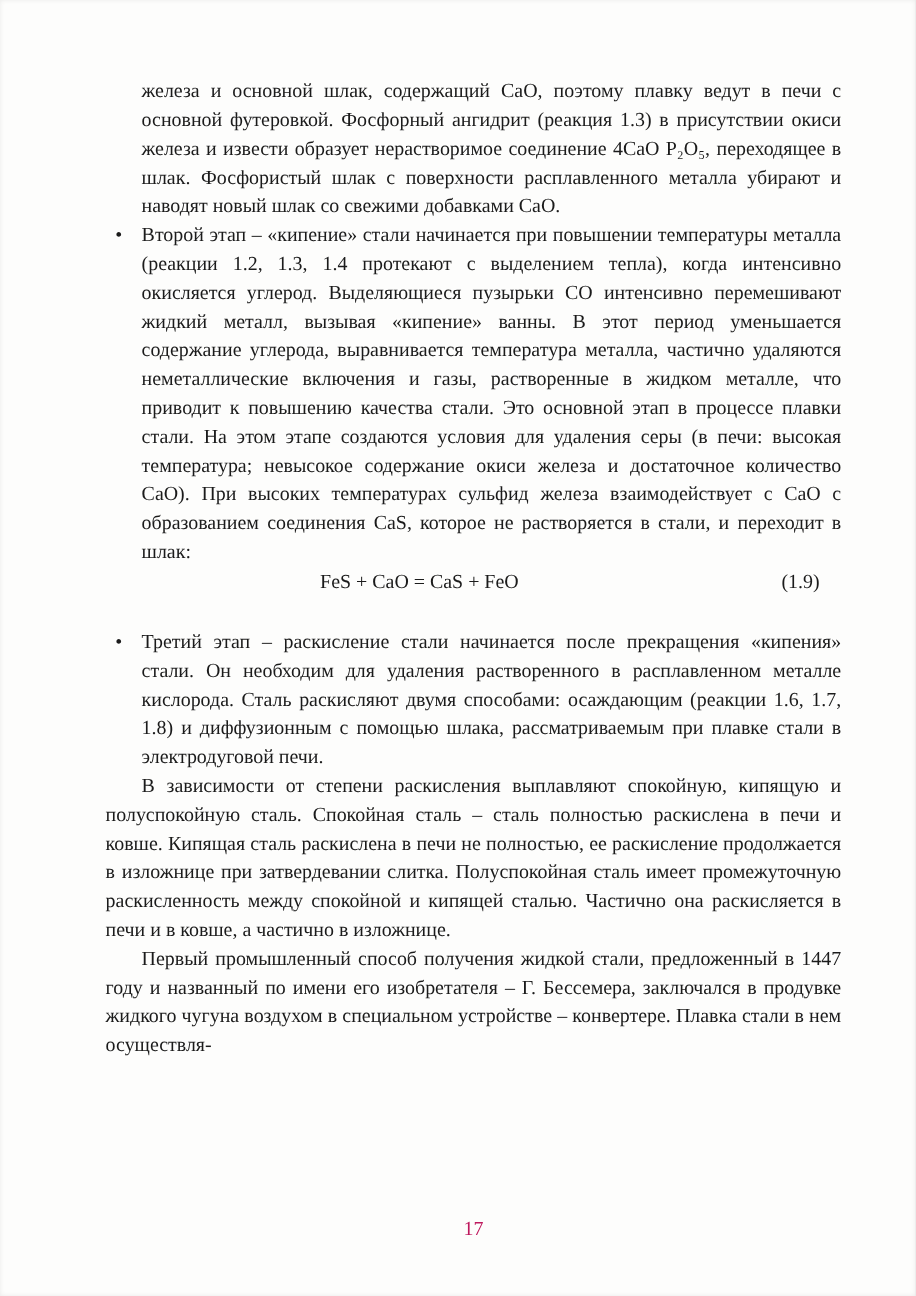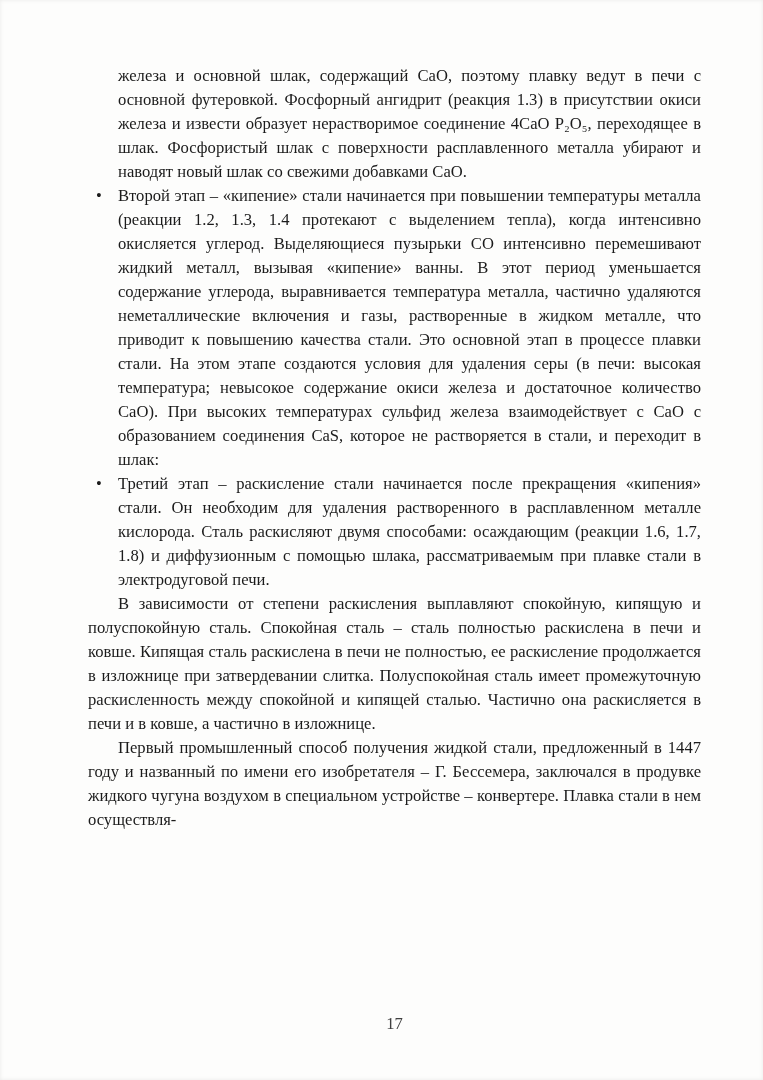--- a/index.html
+++ b/index.html
@@ -55,36 +55,40 @@
     right: 18px;
     top: 0;
   }
   .page-number {
     position: absolute;
     left: 88px;
     bottom: 46px;
     width: 613px;
     text-align: center;
     font-size: 16.6px;
-    color: #404040;
+    color: #be185d;
   }
 </style>
 </head>
 <body>
 
 <div class="page">
   <div class="text-column">
 
     <p class="hang-block">железа и основной шлак, содержащий CaO, поэтому плавку ведут в печи с основной футеровкой. Фосфорный ангидрит (реакция 1.3) в присутствии окиси железа и извести образует нерастворимое соединение 4CaO P₂O₅, переходящее в шлак. Фосфористый шлак с поверхности расплавленного металла убирают и наводят новый шлак со свежими добавками CaO.</p>
 
     <div class="hang-block">
       <span class="marker">•</span>
       <p>Второй этап – «кипение» стали начинается при повышении температуры металла (реакции 1.2, 1.3, 1.4 протекают с выделением тепла), когда интенсивно окисляется углерод. Выделяющиеся пузырьки CO интенсивно перемешивают жидкий металл, вызывая «кипение» ванны. В этот период уменьшается содержание углерода, выравнивается температура металла, частично удаляются неметаллические включения и газы, растворенные в жидком металле, что приводит к повышению качества стали. Это основной этап в процессе плавки стали. На этом этапе создаются условия для удаления серы (в печи: высокая температура; невысокое содержание окиси железа и достаточное количество CaO). При высоких температурах сульфид железа взаимодействует с CaO с образованием соединения CaS, которое не растворяется в стали, и переходит в шлак:</p>
     </div>
 
+    <div class="equation-row">
+      <span class="eq-formula">FeS + CaO = CaS + FeO</span>
+      <span class="eq-number">(1.9)</span>
+    </div>
 
     <div class="hang-block">
       <span class="marker">•</span>
       <p>Третий этап – раскисление стали начинается после прекращения «кипения» стали. Он необходим для удаления растворенного в расплавленном металле кислорода. Сталь раскисляют двумя способами: осаждающим (реакции 1.6, 1.7, 1.8) и диффузионным с помощью шлака, рассматриваемым при плавке стали в электродуговой печи.</p>
     </div>
 
     <p class="indent">В зависимости от степени раскисления выплавляют спокойную, кипящую и полуспокойную сталь. Спокойная сталь – сталь полностью раскислена в печи и ковше. Кипящая сталь раскислена в печи не полностью, ее раскисление продолжается в изложнице при затвердевании слитка. Полуспокойная сталь имеет промежуточную раскисленность между спокойной и кипящей сталью. Частично она раскисляется в печи и в ковше, а частично в изложнице.</p>
 
     <p class="indent">Первый промышленный способ получения жидкой стали, предложенный в 1447 году и названный по имени его изобретателя – Г. Бессемера, заключался в продувке жидкого чугуна воздухом в специальном устройстве – конвертере. Плавка стали в нем осуществля-</p>
 

